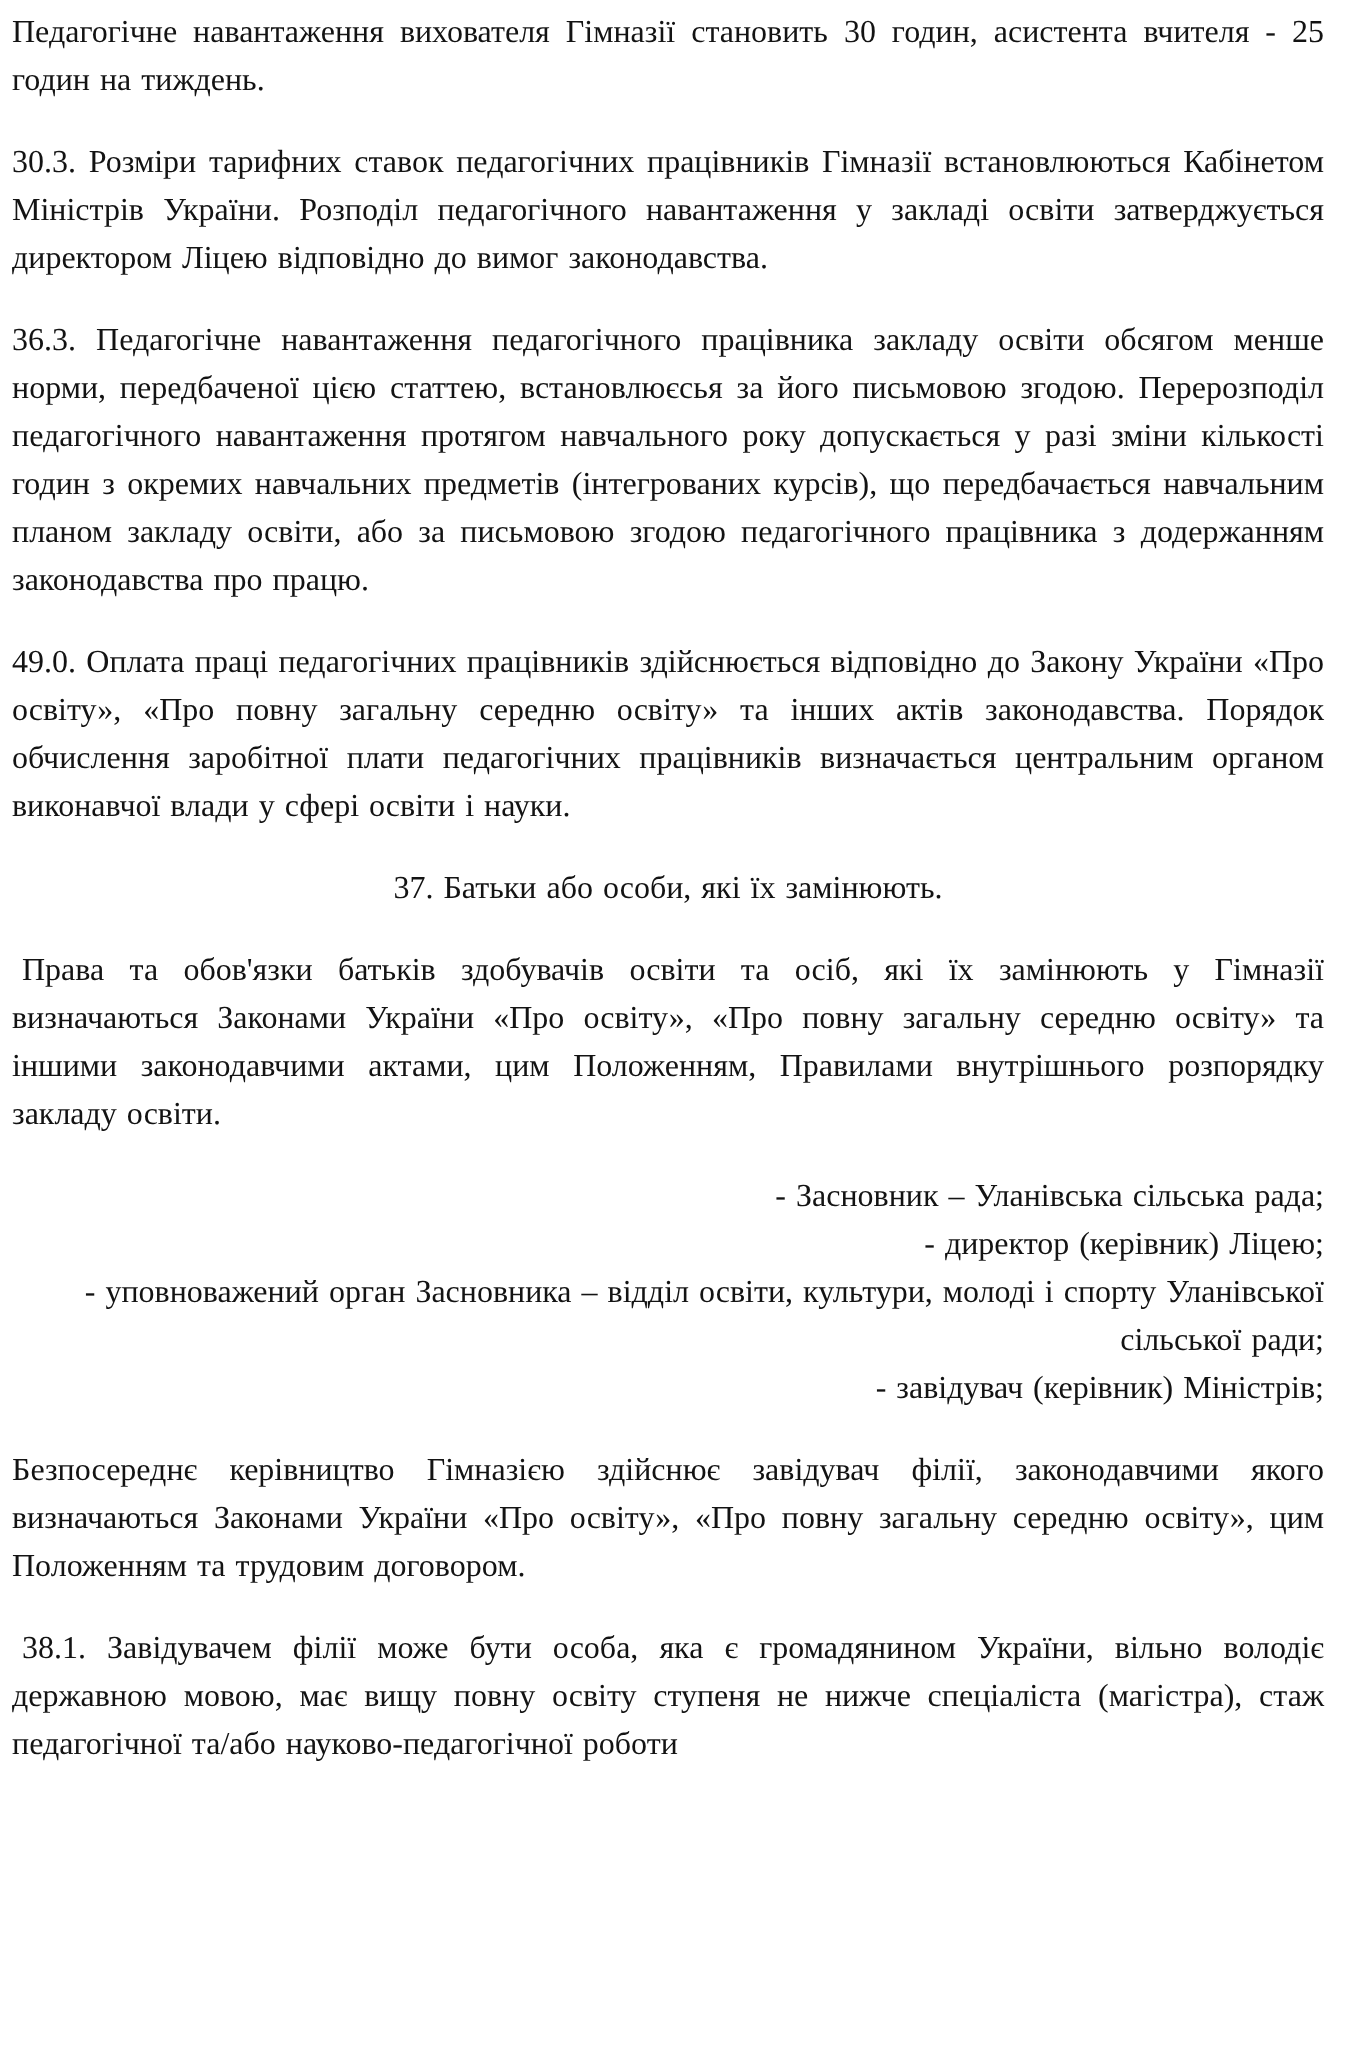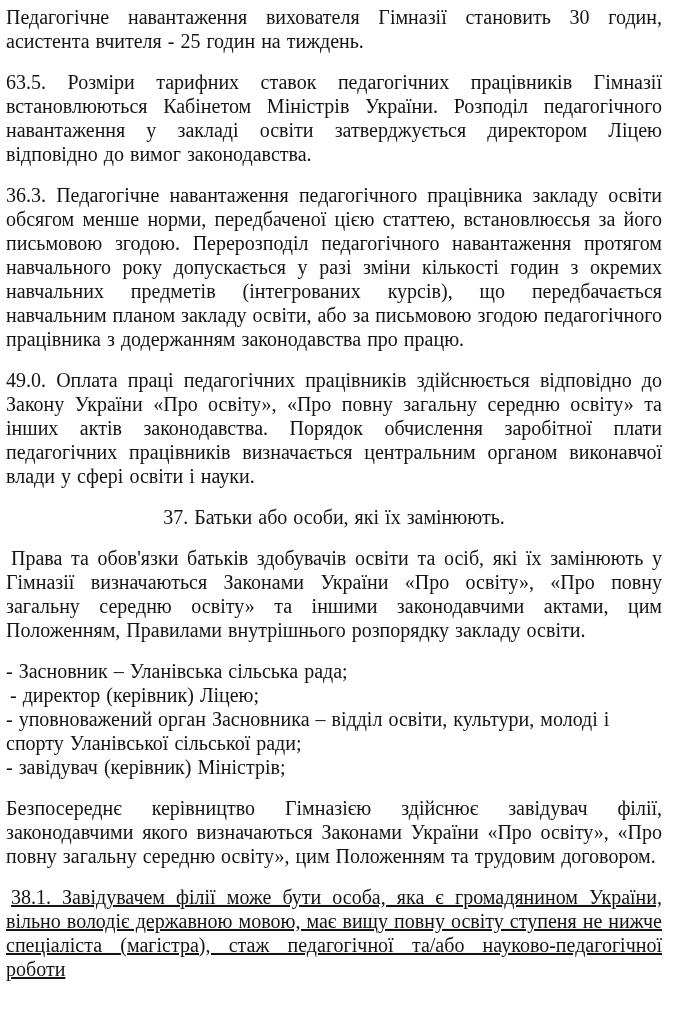--- a/index.html
+++ b/index.html
@@ -13,58 +13,57 @@
     overflow: hidden;
   }
   .page {
     box-sizing: border-box;
     width: 683px;
     height: 1024px;
     padding: 5px 21px 0 6px;
     background: #ffffff;
     color: #131313;
     font-family: "Liberation Serif", "DejaVu Serif", serif;
-    font-size: 20px;
+    font-size: 16px;
     line-height: 24px;
     -webkit-font-smoothing: antialiased;
   }
   .para {
     margin: 0 0 17px 0;
     text-align: justify;
     word-spacing: 1px;
   }
   .para.left {
     text-align: center;
   }
   .para.indent {
     text-indent: 5px;
   }
   .governance-list {
     margin: 0 0 17px 0;
   }
   .governance-list .para {
     margin: 0;
-    text-align: left;
+    text-align: right;
   }
   .governance-list .para.pad {
     padding-left: 4px;
   }
   .last {
     margin-bottom: 12px;
-    text-decoration: underline;
   }
 </style>
 </head>
 <body>
 
 <div class="page">
 
   <p class="para">Педагогічне навантаження вихователя Гімназії становить 30 годин, асистента вчителя - 25 годин на тиждень.</p>
 
-  <p class="para">63.5. Розміри тарифних ставок педагогічних працівників Гімназії встановлюються Кабінетом Міністрів України. Розподіл педагогічного навантаження у закладі освіти затверджується директором Ліцею відповідно до вимог законодавства.</p>
+  <p class="para">30.3. Розміри тарифних ставок педагогічних працівників Гімназії встановлюються Кабінетом Міністрів України. Розподіл педагогічного навантаження у закладі освіти затверджується директором Ліцею відповідно до вимог законодавства.</p>
 
   <p class="para">36.3. Педагогічне навантаження педагогічного працівника закладу освіти обсягом менше норми, передбаченої цією статтею, встановлюєсья за його письмовою згодою. Перерозподіл педагогічного навантаження протягом навчального року допускається у разі зміни кількості годин з окремих навчальних предметів (інтегрованих курсів), що передбачається навчальним планом закладу освіти, або за письмовою згодою педагогічного працівника з додержанням законодавства про працю.</p>
 
   <p class="para">49.0. Оплата праці педагогічних працівників здійснюється відповідно до Закону України «Про освіту», «Про повну загальну середню освіту» та інших актів законодавства. Порядок обчислення заробітної плати педагогічних працівників визначається центральним органом виконавчої влади у сфері освіти і науки.</p>
 
   <p class="para left">37. Батьки або особи, які їх замінюють.</p>
 
   <p class="para indent">Права та обов'язки батьків здобувачів освіти та осіб, які їх замінюють у Гімназії визначаються Законами України «Про освіту», «Про повну загальну середню освіту» та іншими законодавчими актами, цим Положенням, Правилами внутрішнього розпорядку закладу освіти.</p>
 
 

